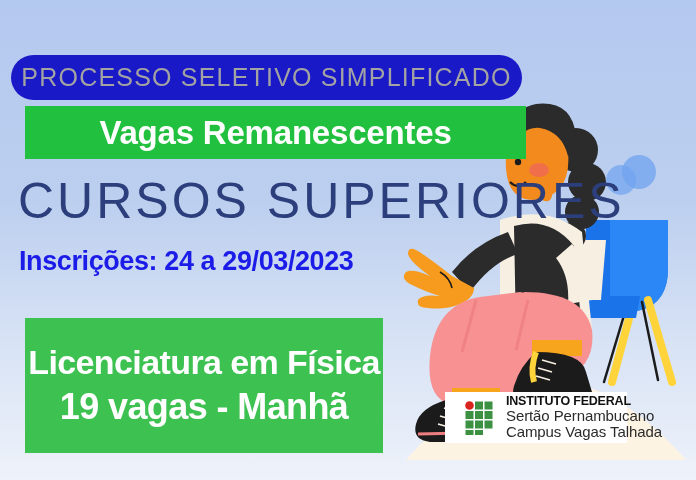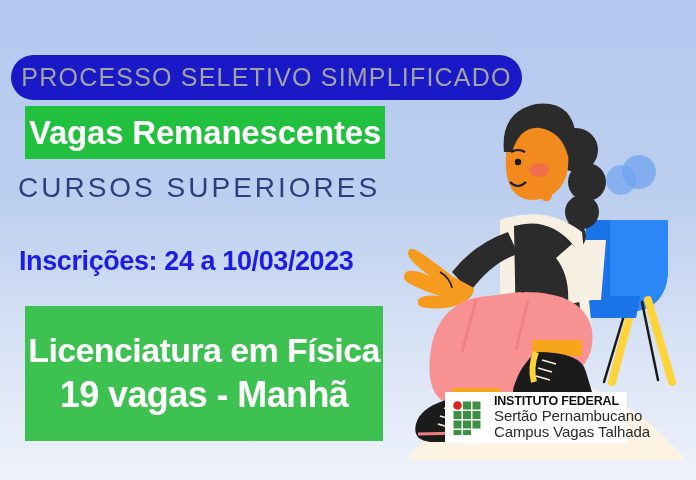--- a/index.html
+++ b/index.html
@@ -45,41 +45,41 @@
     letter-spacing: 1.2px;
     font-weight: 400;
     white-space: nowrap;
   }
 
   
   .green-band {
     position: absolute;
     left: 25px;
     top: 106px;
-    width: 360px;
+    width: 501px;
     height: 53px;
     background: #22c03f;
     display: flex;
     align-items: center;
     justify-content: center;
   }
   .green-band-text {
     color: #ffffff;
     font-size: 33px;
     font-weight: bold;
     letter-spacing: -0.2px;
     white-space: nowrap;
   }
 
   
   .cursos {
     position: absolute;
     left: 18px;
     top: 172px;
-    font-size: 28px;
+    font-size: 50px;
     color: #2c3f7c;
     letter-spacing: 3px;
     font-weight: 300;
     white-space: nowrap;
   }
 
   
   .enem {
     position: absolute;
     left: 20px;
@@ -100,21 +100,21 @@
     color: #1c1ce8;
     font-weight: bold;
     letter-spacing: -0.4px;
     white-space: nowrap;
   }
 
   
   .course-box {
     position: absolute;
     left: 25px;
-    top: 306px;
+    top: 318px;
     width: 358px;
     height: 135px;
     background: #3dc252;
     display: flex;
     flex-direction: column;
     align-items: center;
     justify-content: center;
   }
   .course-line {
     color: #ffffff;
@@ -128,21 +128,21 @@
   
   .logo-card {
     position: absolute;
     left: 445px;
     top: 392px;
     width: 182px;
     height: 51px;
     background: #ffffff;
     display: flex;
     align-items: center;
-    padding-left: 8px;
+    padding-left: 20px;
     box-sizing: border-box;
   }
   .logo-mark {
     width: 34px;
     height: 34px;
     flex: 0 0 34px;
     position: relative;
   }
   .logo-text {
     margin-left: 7px;
@@ -252,21 +252,21 @@
     <span class="pill-text">PROCESSO SELETIVO SIMPLIFICADO</span>
   </div>
 
   <div class="green-band">
     <span class="green-band-text">Vagas Remanescentes</span>
   </div>
 
   <div class="cursos">CURSOS SUPERIORES</div>
 
 
-  <div class="inscricoes">Inscrições: 24 a 10/03/2023</div>
+  <div class="inscricoes">Inscrições: 24 a 29/03/2023</div>
 
   <div class="course-box">
     <div class="course-line course-line-1">Licenciatura em Física</div>
     <div class="course-line course-line-2">19 vagas - Manhã</div>
   </div>
 
   <div class="logo-card">
     <div class="logo-mark">
       <svg viewBox="0 0 34 34" width="34" height="34" xmlns="http://www.w3.org/2000/svg">
 

